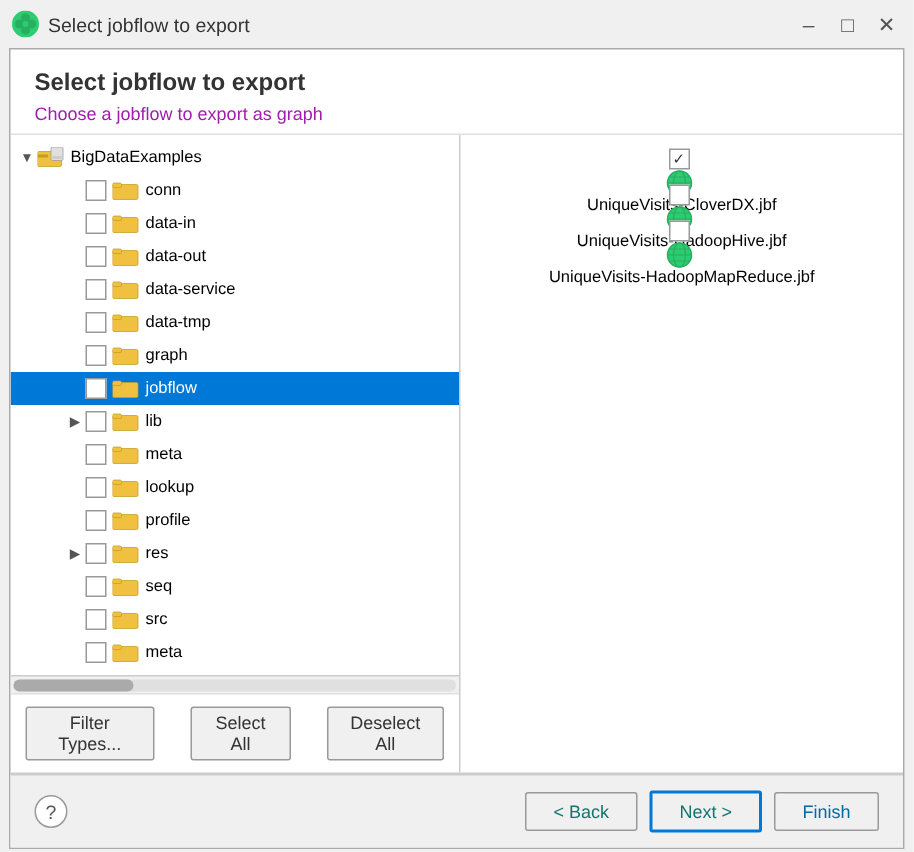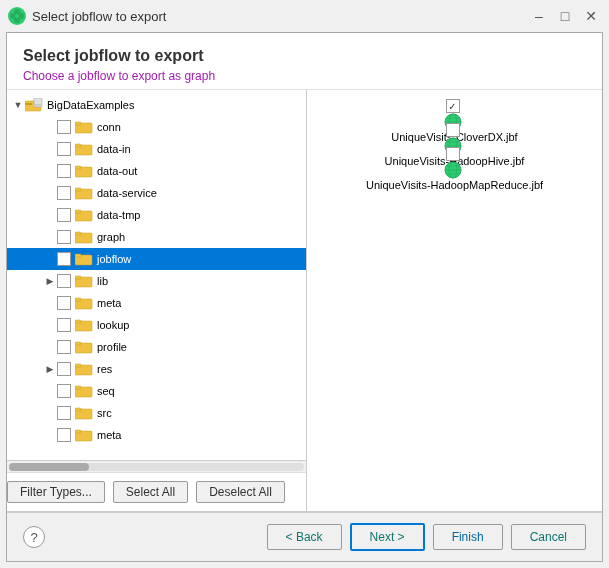--- a/index.html
+++ b/index.html
@@ -174,23 +174,23 @@
 
     .tree-label {
       font-size: 11px;
     }
     .tree-item.selected .tree-label {
       color: white;
     }
 
     
     .tree-buttons {
-      padding: 8px 0;
-      display: flex;
-      gap: 8px;
+      padding: 8px 10px;
+      display: flex;
+      gap: 24px;
       border-top: 1px solid #e0e0e0;
     }
     .tree-btn {
       padding: 3px 12px;
       font-size: 12px;
       background: #f0f0f0;
       border: 1px solid #999;
       cursor: pointer;
       color: #333;
       border-radius: 2px;
@@ -497,15 +497,14 @@
         </div>
     </div>
   </div>
 
   <div class="dialog-footer">
     <div class="footer-help">?</div>
     <div class="footer-spacer"></div>
     <button class="footer-btn">&lt; Back</button>
     <button class="footer-btn primary">Next &gt;</button>
     <button class="footer-btn disabled">Finish</button>
-    <button class="footer-btn">Cancel</button>
   </div>
 </div>
 
 </body></html>

